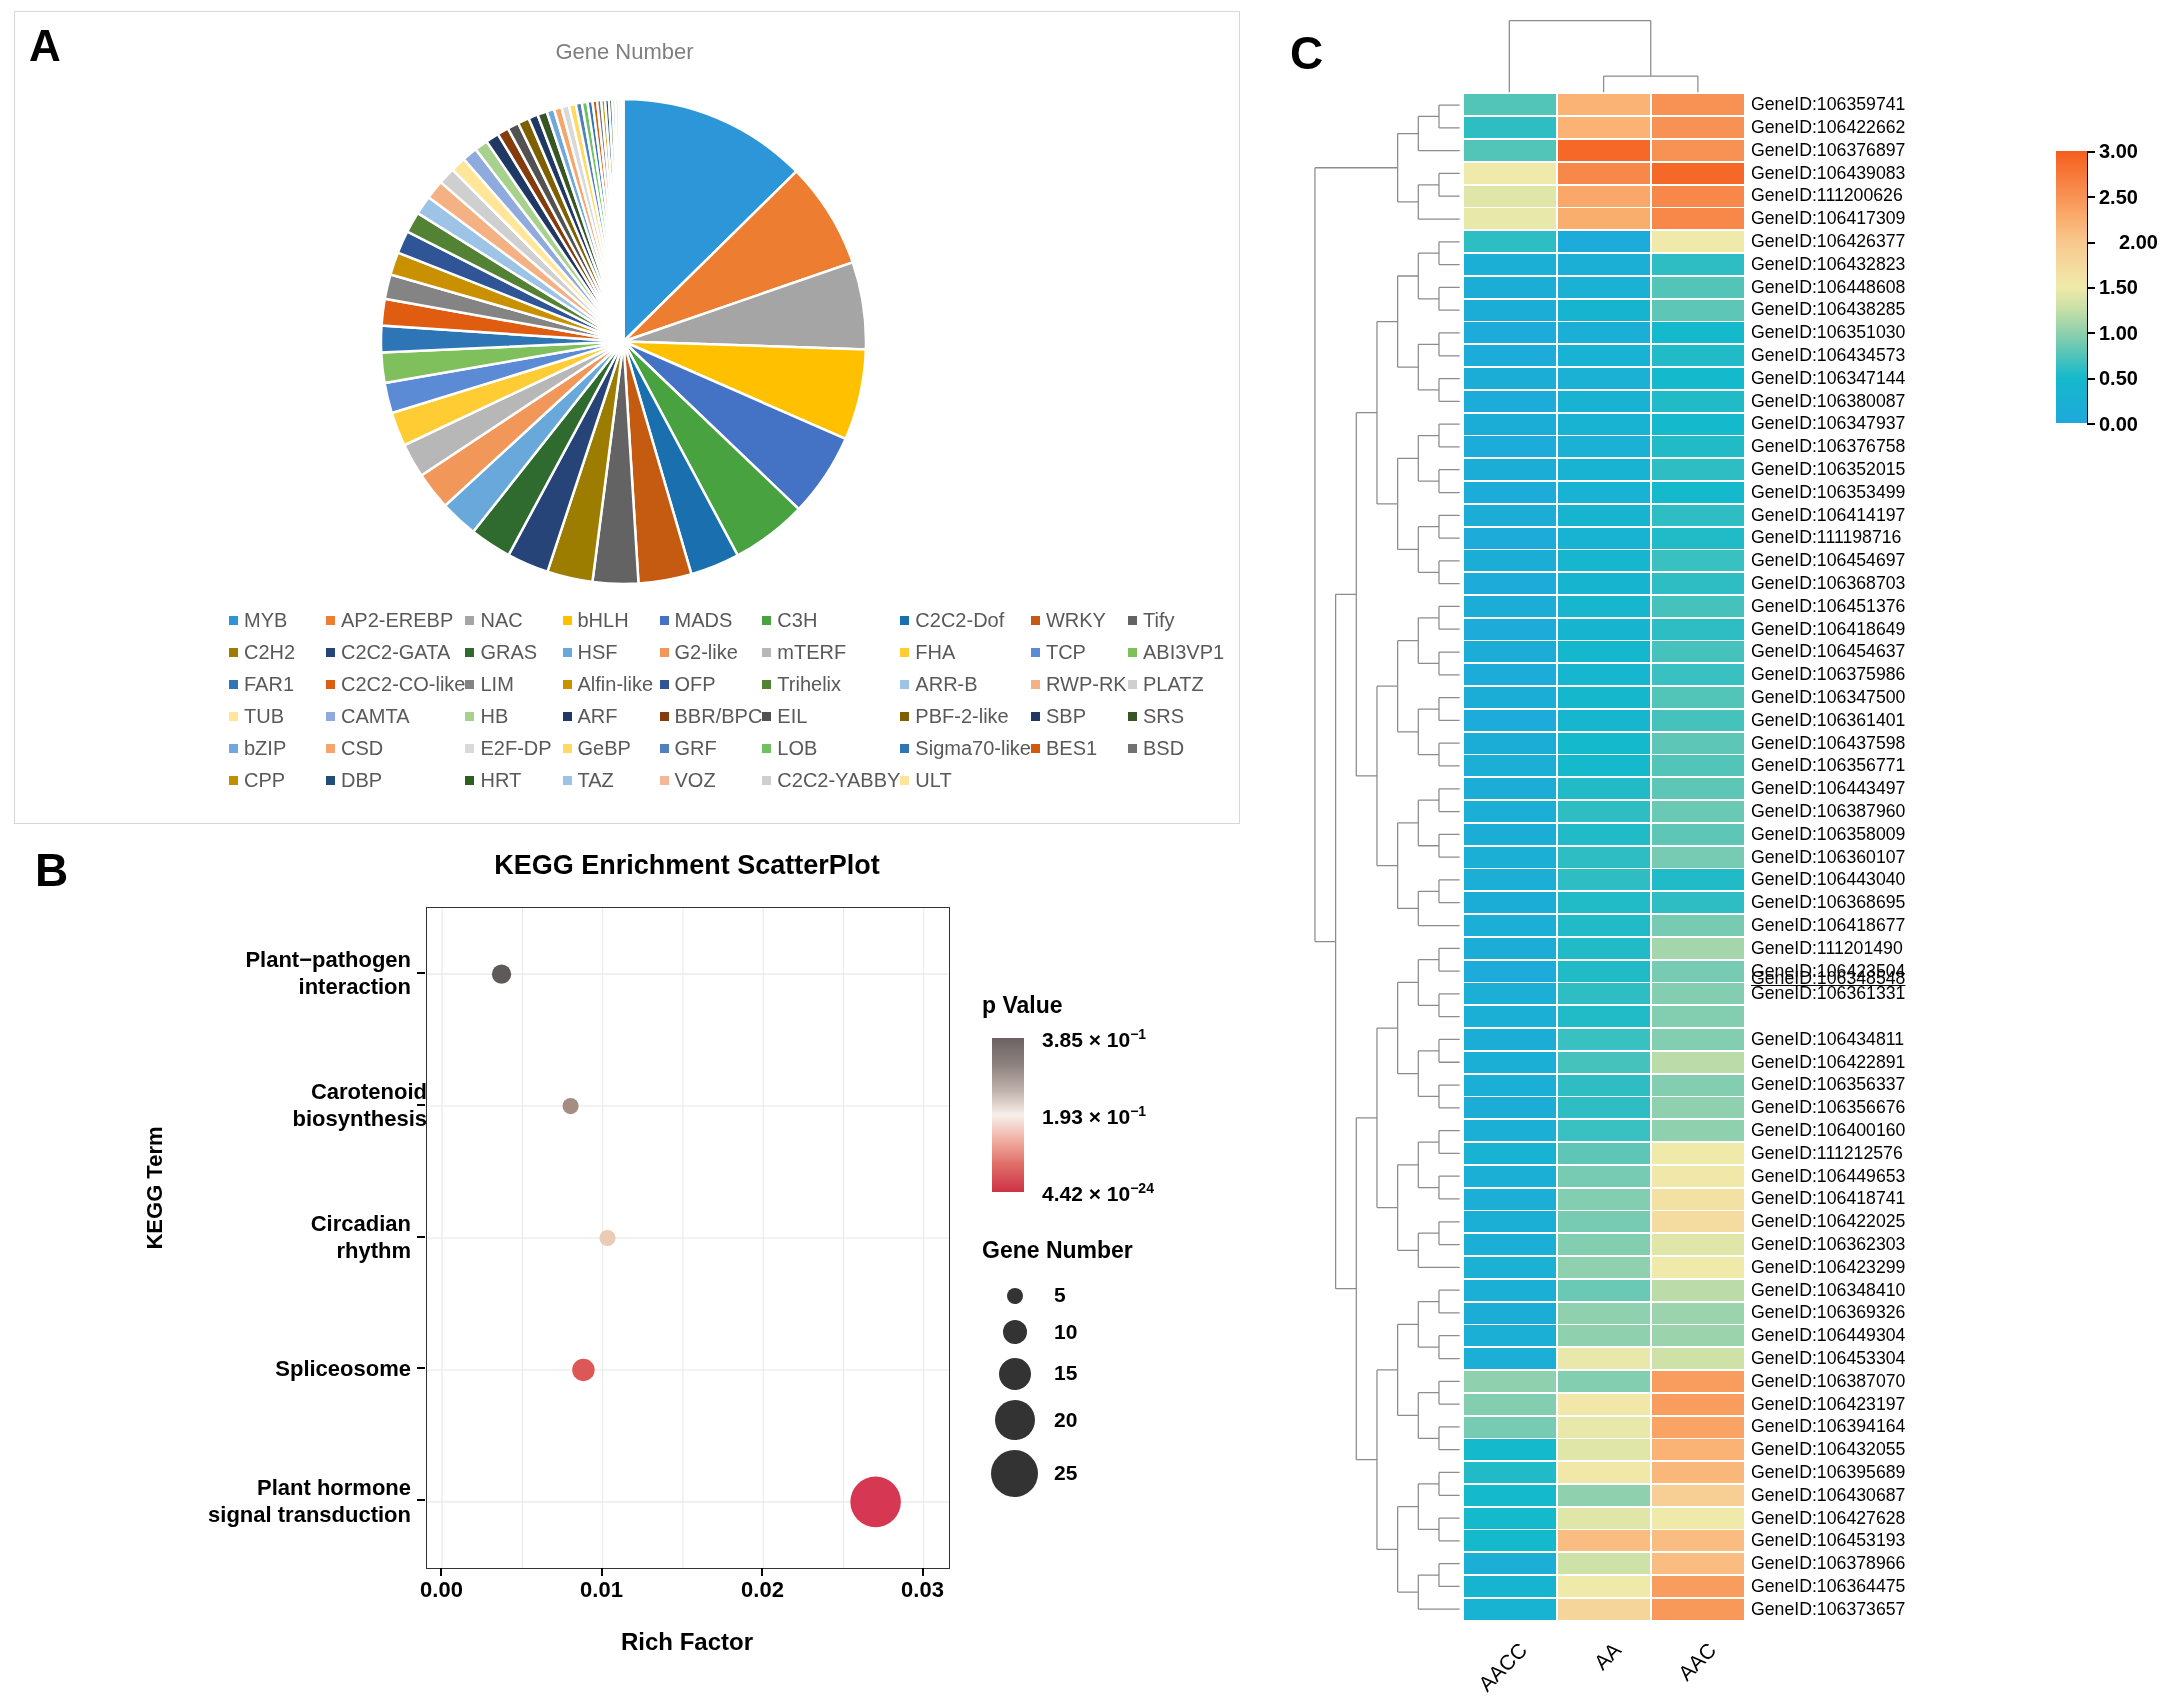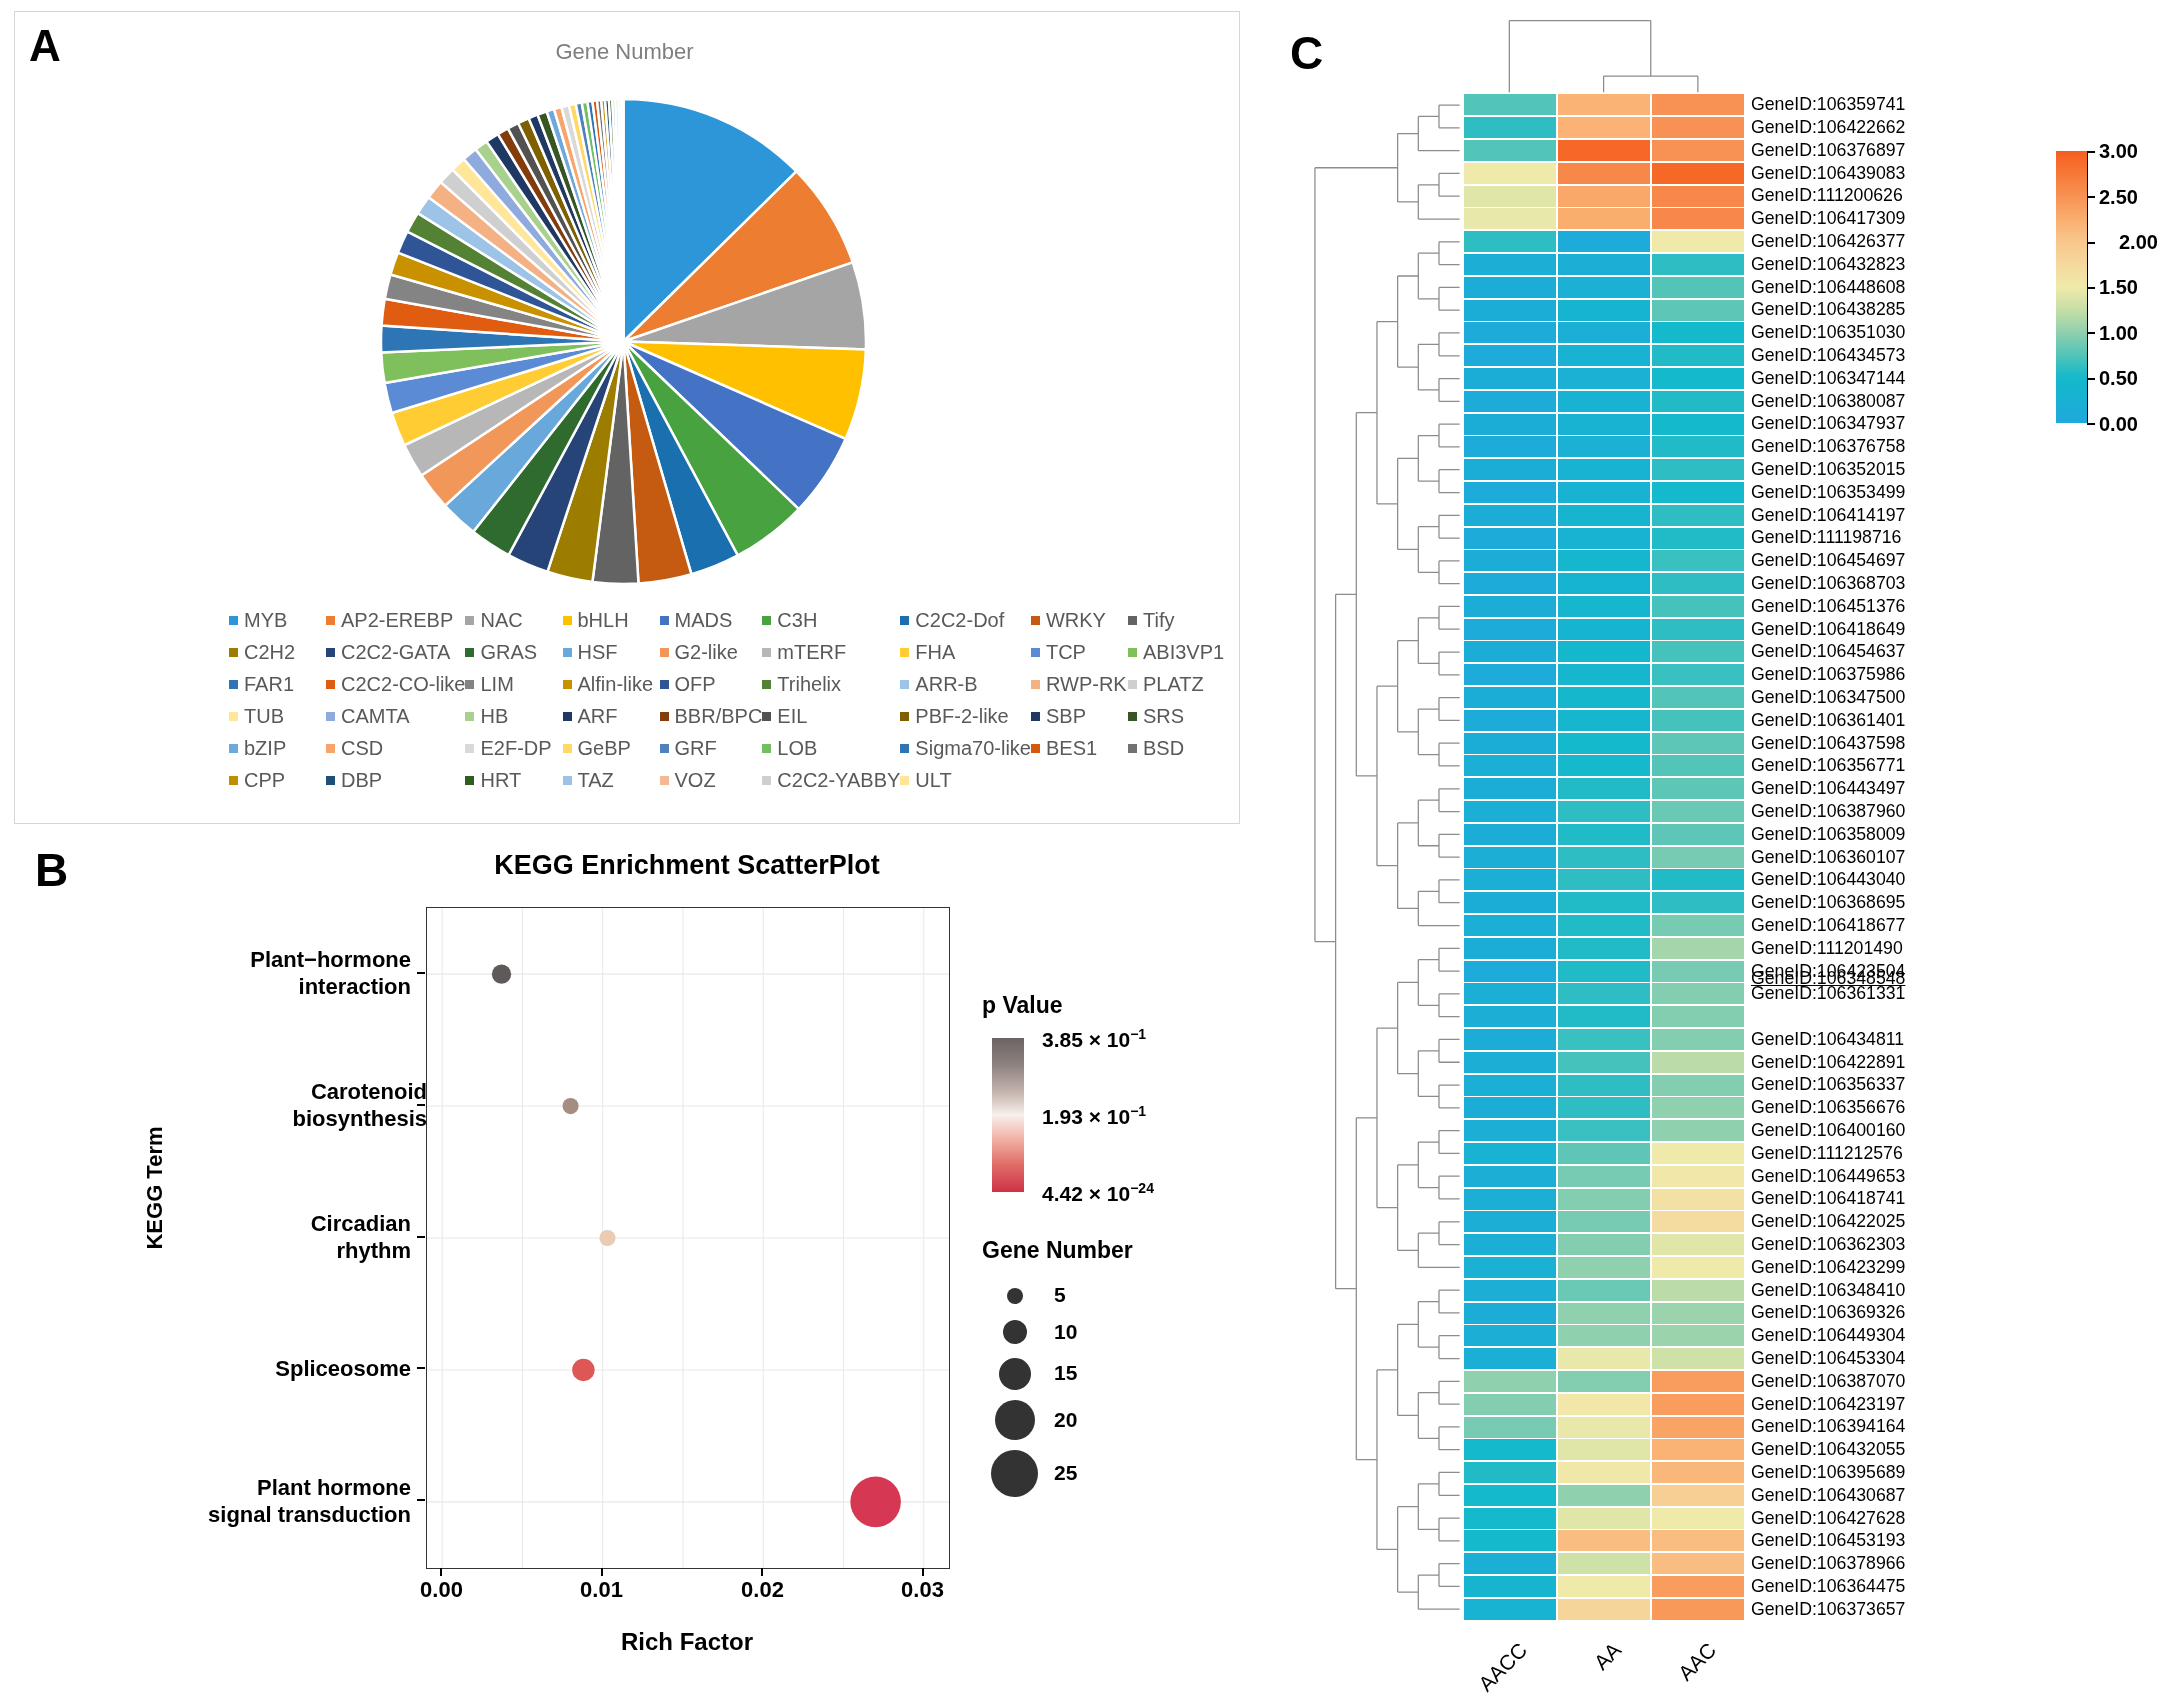--- a/index.html
+++ b/index.html
@@ -328,21 +328,21 @@
       <line x1="0" y1="1177.2" x2="1035" y2="1177.2" stroke="#e8e8e8" stroke-width="2"></line>
       <circle cx="147.78333333333333" cy="130.8" r="19.1" fill="#5F5A5A"></circle>
       <circle cx="284.66666666666663" cy="392.40000000000003" r="16" fill="#A68D83"></circle>
       <circle cx="357.8833333333333" cy="654" r="16" fill="#EACBB3"></circle>
       <circle cx="310.1333333333333" cy="915.6000000000001" r="22.2" fill="#DE5757"></circle>
       <circle cx="889.5" cy="1177.2" r="50.1" fill="#D63853"></circle>
     </svg>
 </div>
 <div id="ycats">
     <div class="abs ycat" style="left: 88px; top: 946px;">
-      <div>Plant−hormone</div>
+      <div>Plant−pathogen</div>
       <div>interaction</div>
     </div>
     <div class="abs ycat" style="left: 104px; top: 1078px;">
       <div>Carotenoid</div>
       <div>biosynthesis</div>
     </div>
     <div class="abs ycat" style="left: 88px; top: 1210px;">
       <div>Circadian</div>
       <div>rhythm</div>
     </div>

